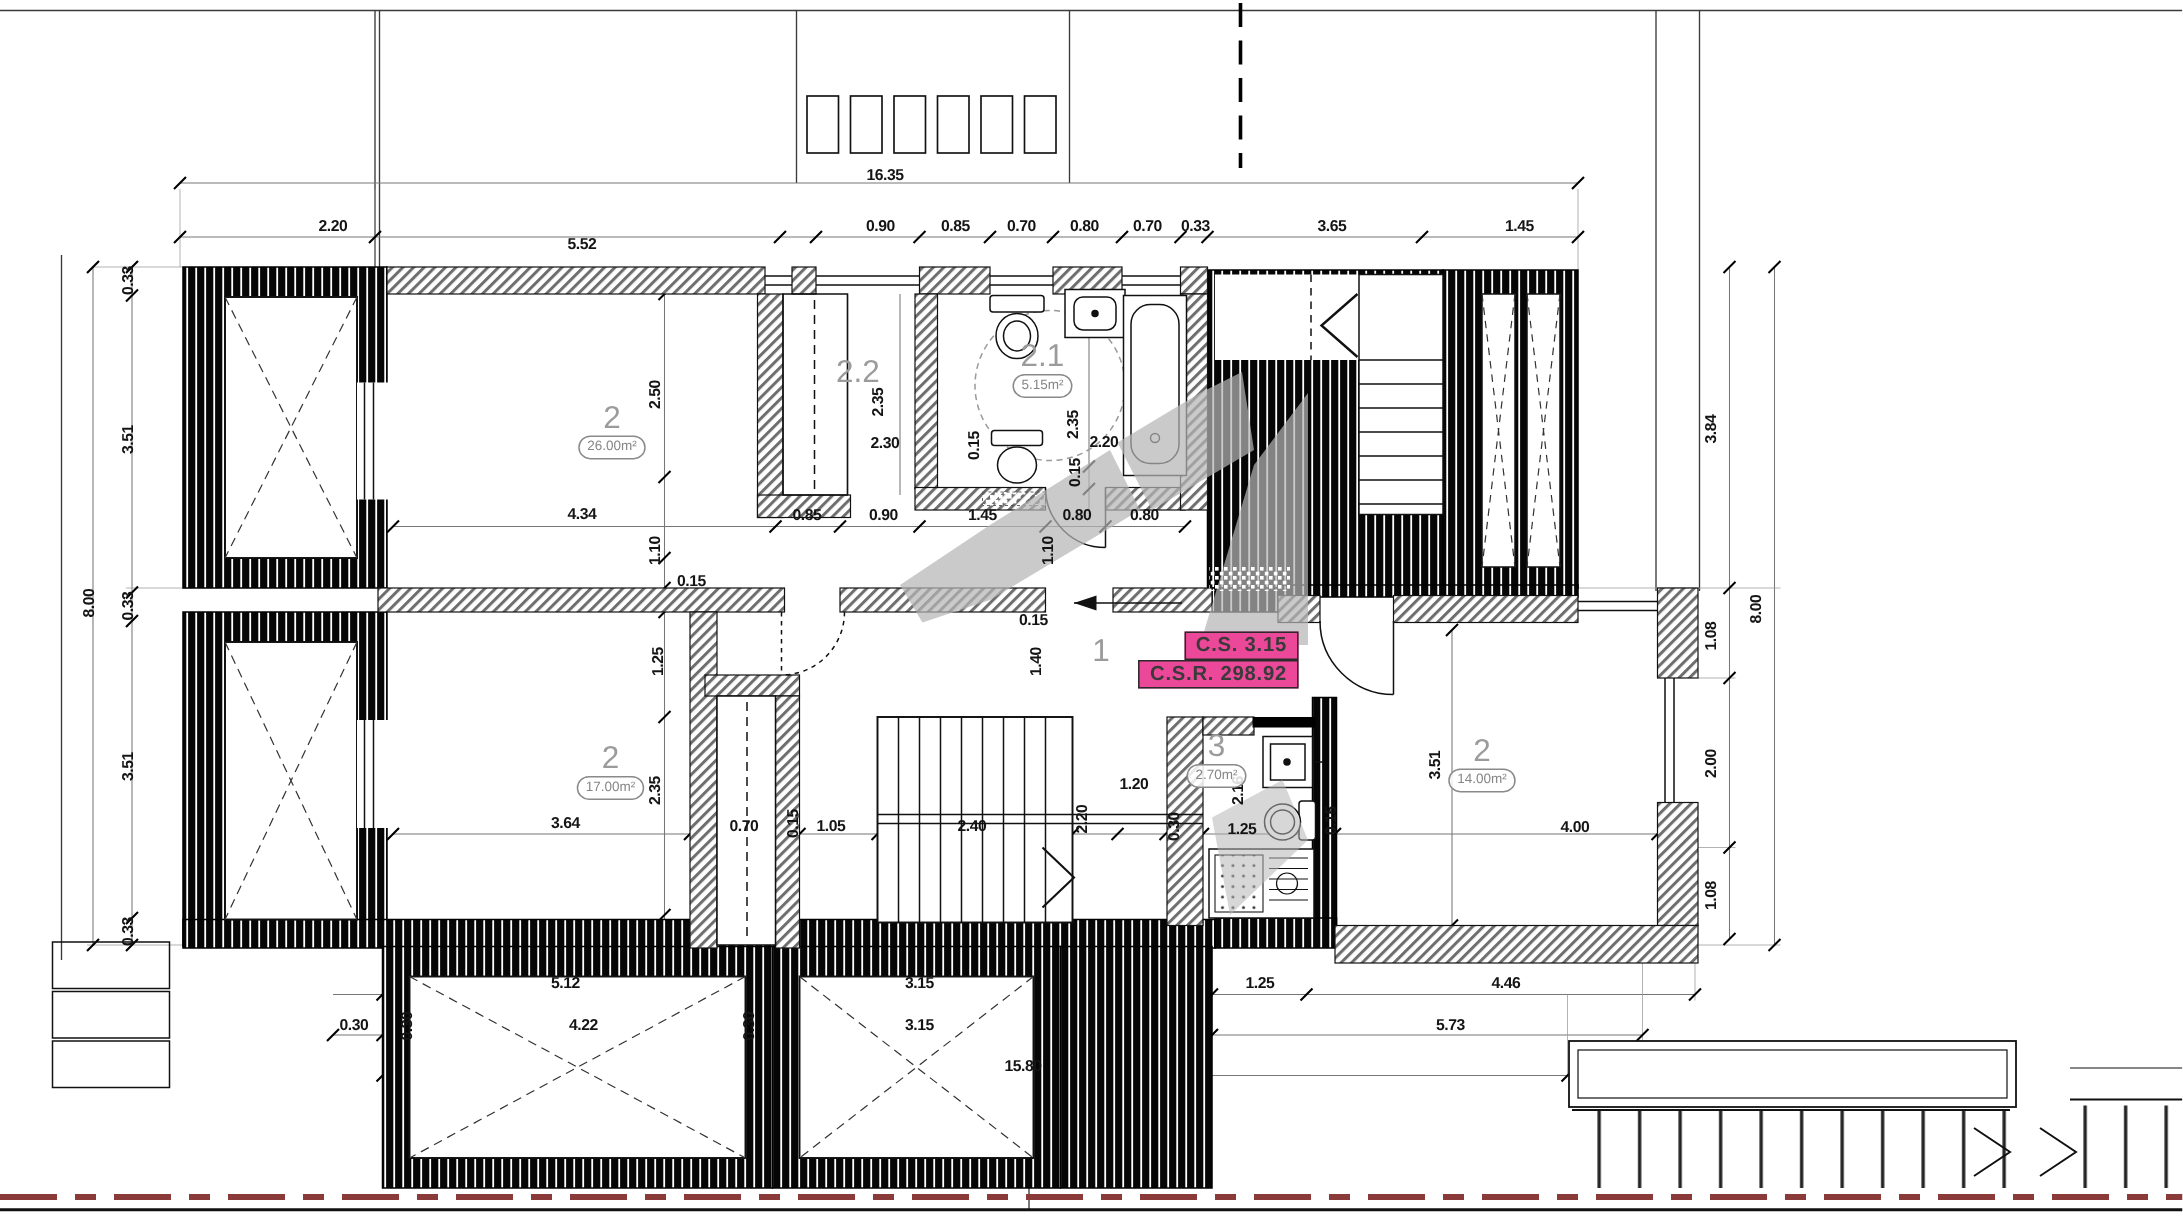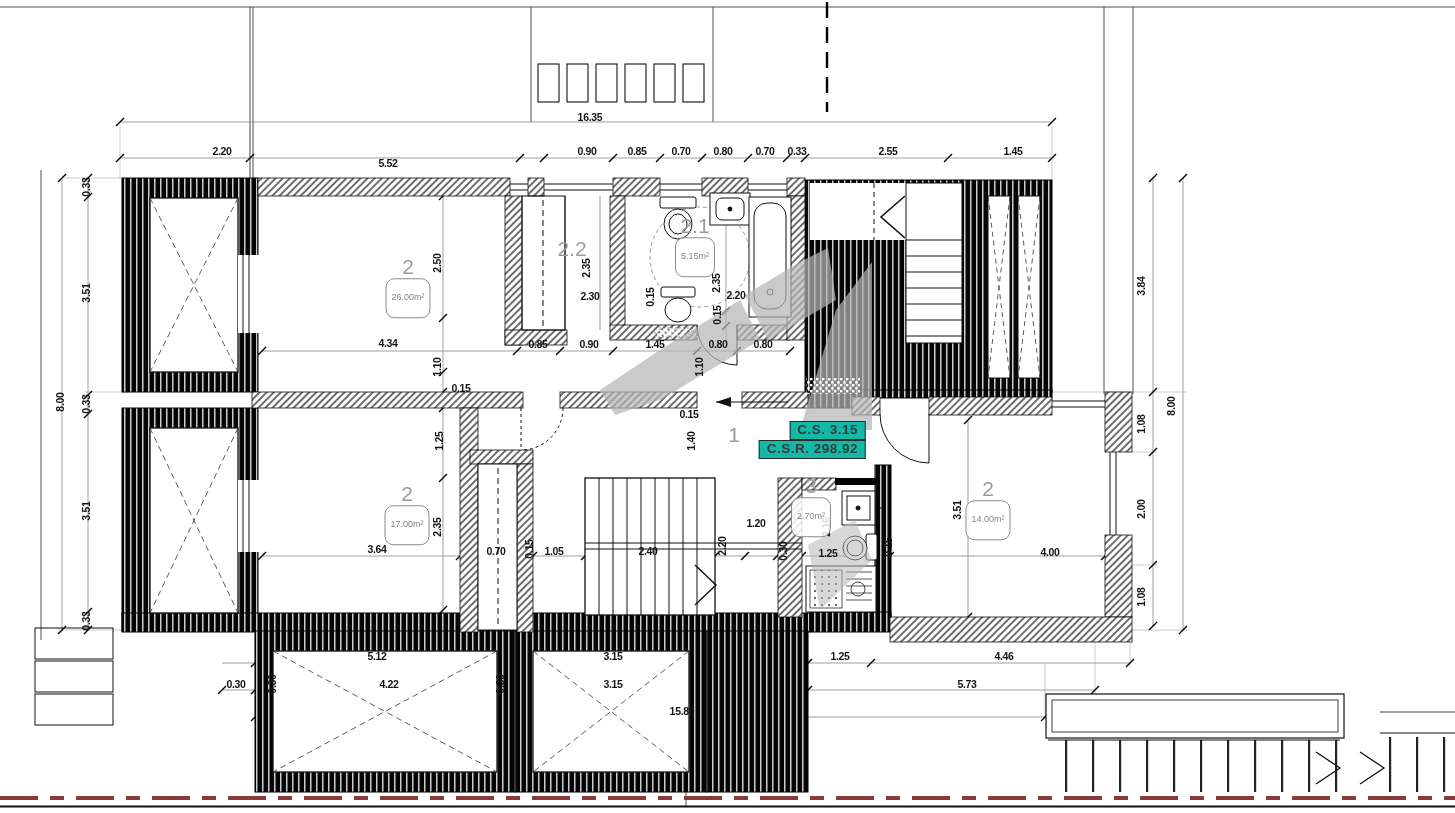--- a/index.html
+++ b/index.html
@@ -6,24 +6,24 @@
   #plan{position:relative;width:1455px;height:813px;background:#fff;overflow:hidden;
         font-family:"Liberation Sans",sans-serif;}
   #plan-svg{position:absolute;left:0;top:0;}
   .dim{position:absolute;transform:translate(-50%,-50%);
        font:700 10.5px/1 "Liberation Sans",sans-serif;color:#141414;letter-spacing:-0.3px;white-space:nowrap;}
   .dim.rot{transform:translate(-50%,-50%) rotate(-90deg);}
   .room-label{position:absolute;transform:translate(-50%,-50%);display:flex;flex-direction:column;
               align-items:center;gap:1px;pointer-events:none;}
   .room-num{font:400 21px/1 "Liberation Sans",sans-serif;color:#9b9b9b;}
   .room-area{font:400 9px/1.5 "Liberation Sans",sans-serif;color:#868686;border:1px solid #8a8a8a;
-             border-radius:9px;padding:12px 5px;background:rgba(255,255,255,.85);white-space:nowrap;}
+             border-radius:9px;padding:0 5px;background:rgba(255,255,255,.85);white-space:nowrap;}
   #info-box{position:absolute;left:866px;top:421px;display:flex;flex-direction:column;align-items:flex-end;
             transform:translateX(-100%);}
-  .info-line{border:1.4px solid #2a2a2a;background:#14b8a6;font:700 13.5px/1.25 "Liberation Sans",sans-serif;
+  .info-line{border:1.4px solid #2a2a2a;background:#ec4899;font:700 13.5px/1.25 "Liberation Sans",sans-serif;
              color:#3a3a3a;padding:0 7px;text-align:center;letter-spacing:0.5px;}
 </style>
 </head>
 <body>
 
 <div id="plan">
 
 <svg id="plan-svg" width="1455" height="813" viewBox="0 0 1455 813">
   <defs>
     <pattern id="diag" width="5" height="5" patternUnits="userSpaceOnUse" patternTransform="rotate(45)">
@@ -324,21 +324,21 @@
 
 <span class="dim" style="left: 590px; top: 117px;">16.35</span>
     <span class="dim" style="left: 222px; top: 151px;">2.20</span>
     <span class="dim" style="left: 388px; top: 151px; margin-top: 12px;">5.52</span>
     <span class="dim" style="left: 587px; top: 151px;">0.90</span>
     <span class="dim" style="left: 637px; top: 151px;">0.85</span>
     <span class="dim" style="left: 681px; top: 151px;">0.70</span>
     <span class="dim" style="left: 723px; top: 151px;">0.80</span>
     <span class="dim" style="left: 765px; top: 151px;">0.70</span>
     <span class="dim" style="left: 797px; top: 151px;">0.33</span>
-    <span class="dim" style="left: 888px; top: 151px;">2.55</span>
+    <span class="dim" style="left: 888px; top: 151px;">3.65</span>
     <span class="dim" style="left: 1013px; top: 151px;">1.45</span>
     <span class="dim rot" style="left: 60px; top: 402px;">8.00</span>
     <span class="dim rot" style="left: 86px; top: 187px;">0.33</span>
     <span class="dim rot" style="left: 86px; top: 293px;">3.51</span>
     <span class="dim rot" style="left: 86px; top: 404px;">0.33</span>
     <span class="dim rot" style="left: 86px; top: 511px;">3.51</span>
     <span class="dim rot" style="left: 86px; top: 621px;">0.33</span>
     <span class="dim rot" style="left: 1141px; top: 286px;">3.84</span>
     <span class="dim rot" style="left: 1141px; top: 424px;">1.08</span>
     <span class="dim rot" style="left: 1141px; top: 509px;">2.00</span>

